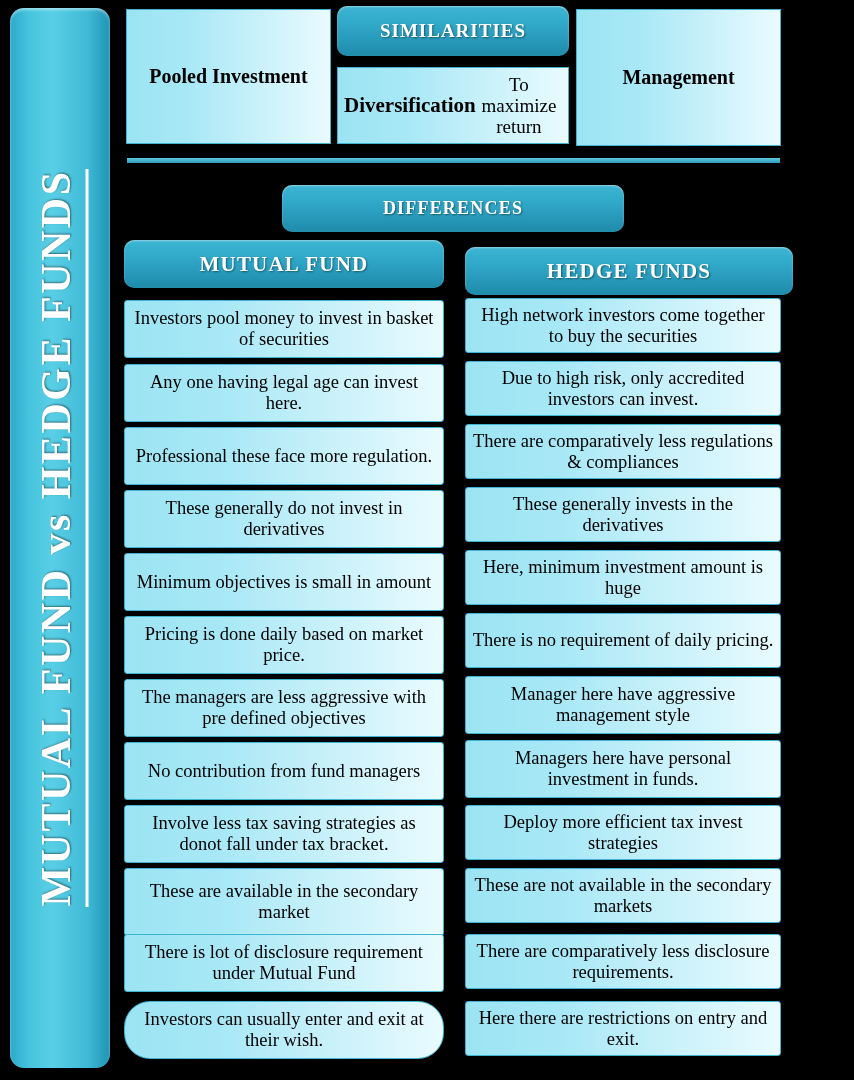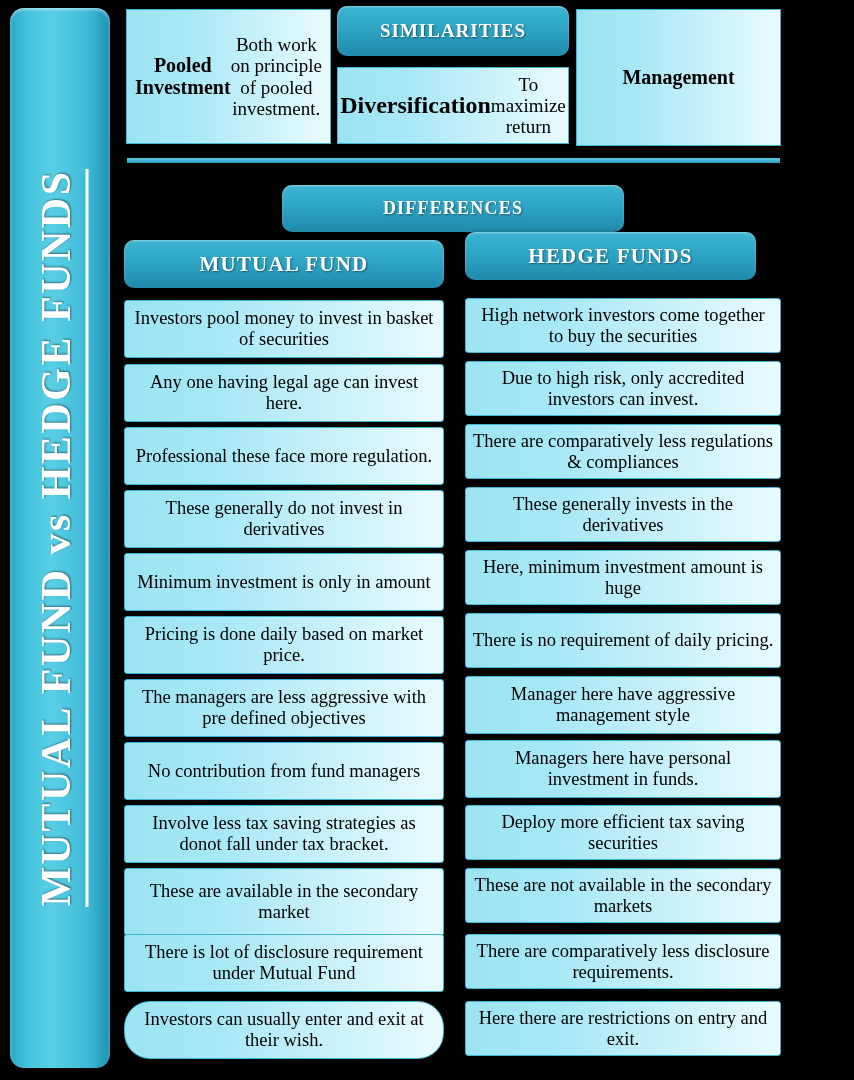--- a/index.html
+++ b/index.html
@@ -61,53 +61,52 @@
   .lightbox.rounded{border-radius:3px;}
 
   
   #sim-pooled{position:absolute;left:126px;top:9px;width:205px;height:135px;padding:4px 8px;font-size:19px;}
   #sim-pooled .hd{font-weight:bold;font-size:20px;margin-bottom:1px;}
   #sim-pooled .bd{font-size:19px;}
 
   #sim-header{position:absolute;left:337px;top:6px;width:232px;height:50px;font-size:19px;letter-spacing:1px;}
 
   #sim-div{position:absolute;left:337px;top:67px;width:232px;height:77px;padding:3px 6px;font-size:19px;}
-  #sim-div .hd{font-weight:bold;font-size:24px;margin-bottom:0;}
+  #sim-div .hd{font-weight:bold;font-size:21px;margin-bottom:0;}
 
   #sim-mgmt{position:absolute;left:576px;top:9px;width:205px;height:137px;padding:20px 8px;font-size:19px;}
   #sim-mgmt .hd{font-weight:bold;font-size:20px;margin-bottom:1px;}
 
   
   #rule{
     position:absolute;left:127px;top:158px;width:653px;height:5px;
     background:linear-gradient(to bottom,#5ec8e0,#2e9cbd);
   }
 
   
   #diff-header{position:absolute;left:282px;top:185px;width:342px;height:47px;font-size:18px;letter-spacing:1.2px;}
 
   #col-left-head{position:absolute;left:124px;top:240px;width:320px;height:48px;font-size:21px;letter-spacing:1.2px;}
-  #col-right-head{position:absolute;left:465px;top:232px;width:291px;height:48px;font-size:21px;letter-spacing:1.2px;text-align:center;}
+  #col-right-head{position:absolute;left:465px;top:247px;width:328px;height:48px;font-size:21px;letter-spacing:1.2px;text-align:center;}
 
   .rowbox{position:absolute;padding:2px 6px;font-size:18.5px;}
   .col-l{left:124px;width:320px;}
   .col-r{left:465px;width:316px;}
 </style>
 </head>
 <body>
 
 <div id="vbar">
   <div id="vbar-inner">
     <span class="vt">MUTUAL FUND vs HEDGE FUNDS</span>
   </div>
 </div>
 
 <div id="sim-pooled" class="lightbox">
   <div class="hd">Pooled Investment</div>
-  <div class="bd">Both work on principle of pooled investment.</div>
 </div>
 
 <div id="sim-header" class="pill">SIMILARITIES</div>
 
 <div id="sim-div" class="lightbox">
   <div class="hd">Diversification</div>
   <div class="bd">To maximize return</div>
 </div>
 
 <div id="sim-mgmt" class="lightbox">
@@ -124,28 +123,28 @@
 <div id="rows-container"></div>
 
 <div class="lightbox rowbox rounded col-l" style="top: 300px; height: 58px;">Investors pool money to invest in basket of securities</div>
 <div class="lightbox rowbox rounded col-r" style="top: 298px; height: 55px;">High network investors come together to buy the securities</div>
 <div class="lightbox rowbox rounded col-l" style="top: 364px; height: 58px;">Any one having legal age can invest here.</div>
 <div class="lightbox rowbox rounded col-r" style="top: 361px; height: 55px;">Due to high risk, only accredited investors can invest.</div>
 <div class="lightbox rowbox rounded col-l" style="top: 427px; height: 58px;">Professional these face more regulation.</div>
 <div class="lightbox rowbox rounded col-r" style="top: 424px; height: 55px;">There are comparatively less regulations &amp; compliances</div>
 <div class="lightbox rowbox rounded col-l" style="top: 490px; height: 58px;">These generally do not invest in derivatives</div>
 <div class="lightbox rowbox rounded col-r" style="top: 487px; height: 55px;">These generally invests in the derivatives</div>
-<div class="lightbox rowbox rounded col-l" style="top: 553px; height: 58px;">Minimum investment is only in amount</div>
+<div class="lightbox rowbox rounded col-l" style="top: 553px; height: 58px;">Minimum objectives is small in amount</div>
 <div class="lightbox rowbox rounded col-r" style="top: 550px; height: 55px;">Here, minimum investment amount is huge</div>
 <div class="lightbox rowbox rounded col-l" style="top: 616px; height: 58px;">Pricing is done daily based on market price.</div>
 <div class="lightbox rowbox rounded col-r" style="top: 613px; height: 55px;">There is no requirement of daily pricing.</div>
 <div class="lightbox rowbox rounded col-l" style="top: 679px; height: 58px; text-align: center;">The managers are less aggressive with pre defined objectives</div>
 <div class="lightbox rowbox rounded col-r" style="top: 676px; height: 58px;">Manager here have aggressive management style</div>
 <div class="lightbox rowbox rounded col-l" style="top: 742px; height: 58px;">No contribution from fund managers</div>
 <div class="lightbox rowbox rounded col-r" style="top: 740px; height: 58px;">Managers here have personal investment in funds.</div>
 <div class="lightbox rowbox rounded col-l" style="top: 805px; height: 58px;">Involve less tax saving strategies as donot fall under tax bracket.</div>
-<div class="lightbox rowbox rounded col-r" style="top: 805px; height: 55px;">Deploy more efficient tax saving securities</div>
+<div class="lightbox rowbox rounded col-r" style="top: 805px; height: 55px;">Deploy more efficient tax invest strategies</div>
 <div class="lightbox rowbox rounded col-l" style="top: 868px; height: 68px;">These are available in the secondary market</div>
 <div class="lightbox rowbox rounded col-r" style="top: 868px; height: 55px;">These are not available in the secondary markets</div>
 <div class="lightbox rowbox rounded col-l" style="top: 934px; height: 58px;">There is lot of disclosure requirement under Mutual Fund</div>
 <div class="lightbox rowbox rounded col-r" style="top: 934px; height: 55px;">There are comparatively less disclosure requirements.</div>
 <div class="lightbox rowbox rounded col-l" style="top: 1001px; height: 58px; border-radius: 26px;">Investors can usually enter and exit at their wish.</div>
 <div class="lightbox rowbox rounded col-r" style="top: 1001px; height: 55px;">Here there are restrictions on entry and exit.</div>
 
 </body></html>

